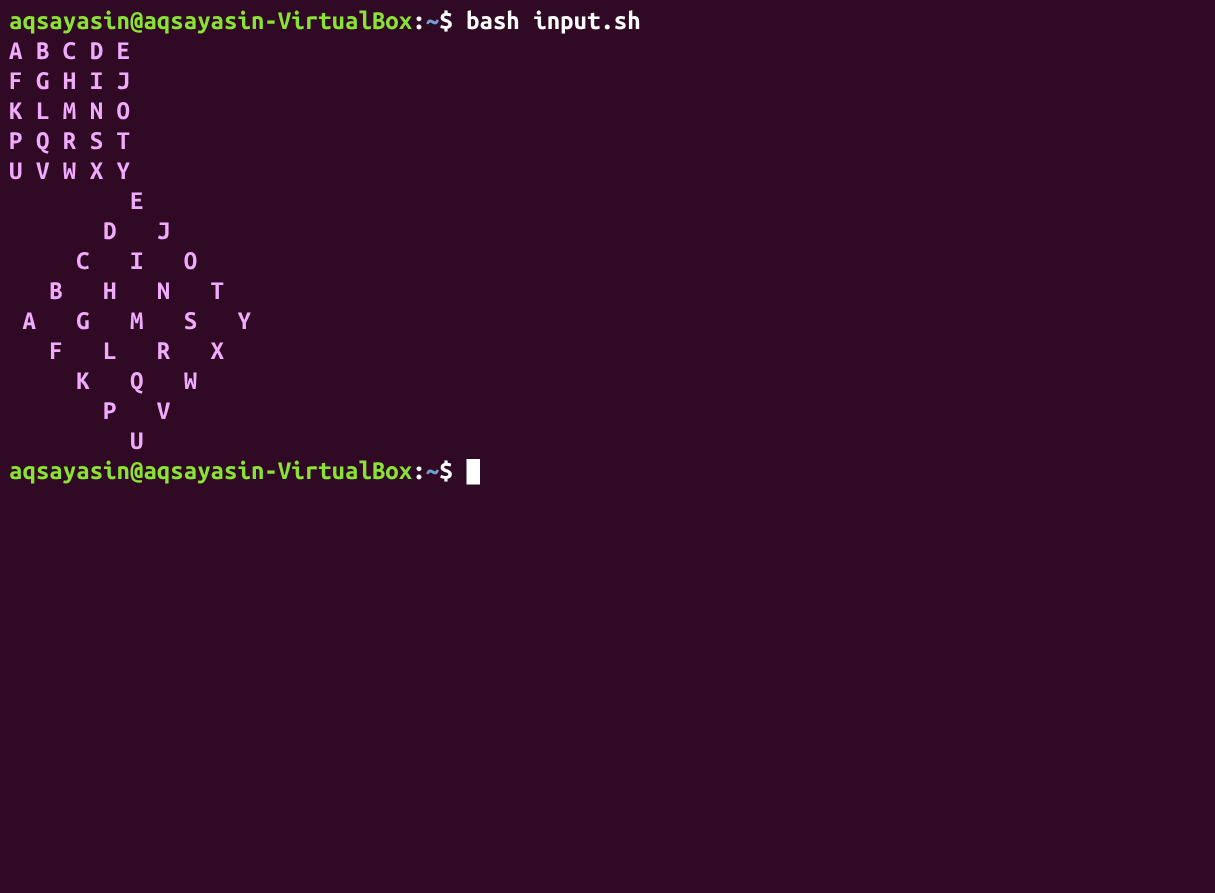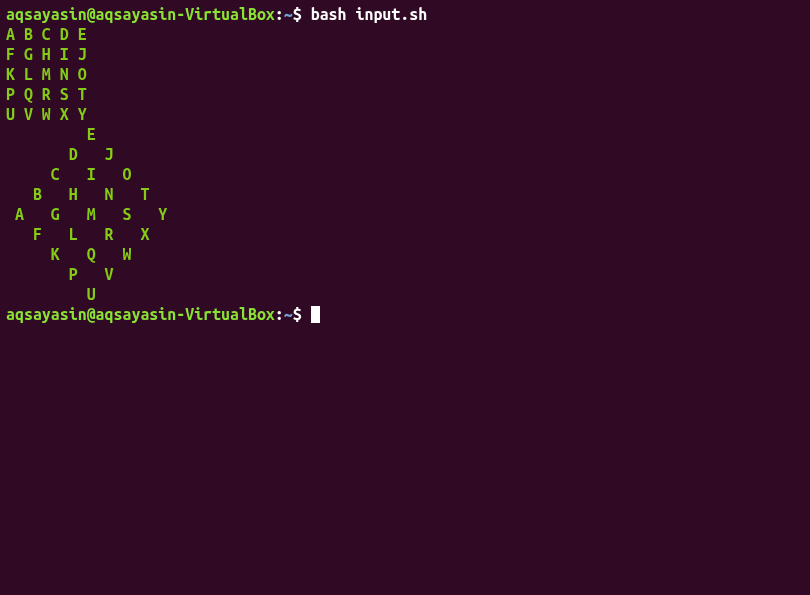--- a/index.html
+++ b/index.html
@@ -35,21 +35,21 @@
       font-weight: bold;
     }
     .dollar {
       color: #ffffff;
     }
     .command {
       color: #ffffff;
     }
     .output {
       white-space: pre;
-      color: #84cc16;
+      color: #f0abfc;
     }
     .cursor {
       display: inline-block;
       width: 9px;
       height: 17px;
       background: #ffffff;
       vertical-align: text-bottom;
     }
   </style>
 </head>

